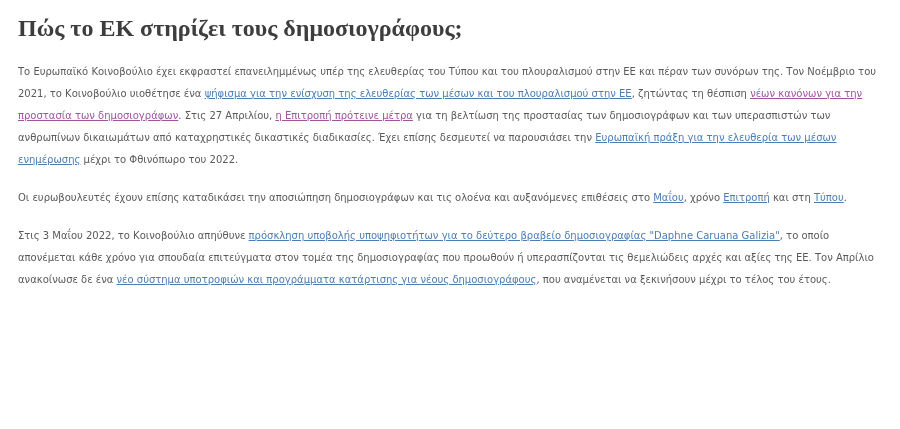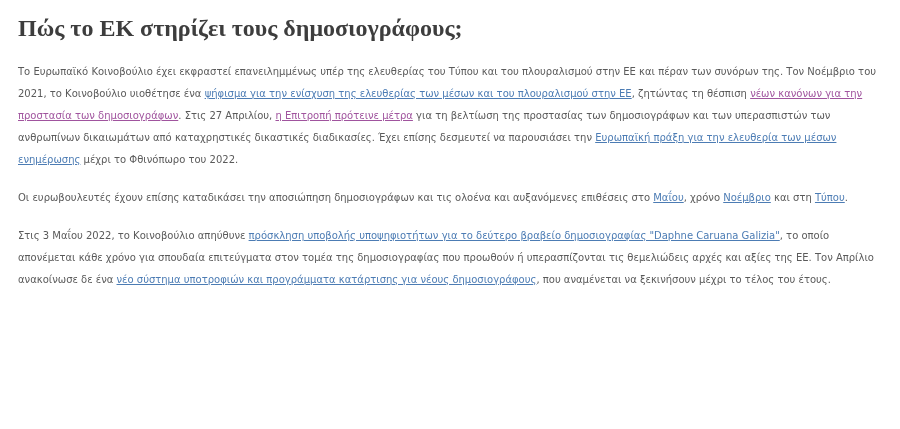--- a/index.html
+++ b/index.html
@@ -49,18 +49,18 @@
 <body>
 
 <div class="page">
 
   <h1 class="article-title">Πώς το ΕΚ στηρίζει τους δημοσιογράφους;</h1>
 
   <div class="article-body">
 
     <p><span>Το Ευρωπαϊκό Κοινοβούλιο έχει εκφραστεί επανειλημμένως υπέρ της ελευθερίας του Τύπου και του πλουραλισμού στην ΕΕ και πέραν των συνόρων της. Τον Νοέμβριο του 2021, το Κοινοβούλιο υιοθέτησε ένα </span><a class="lnk blue">ψήφισμα για την ενίσχυση της ελευθερίας των μέσων και του πλουραλισμού στην ΕΕ</a><span>, ζητώντας τη θέσπιση </span><a class="lnk visited">νέων κανόνων για την προστασία των δημοσιογράφων</a><span>. Στις 27 Απριλίου, </span><a class="lnk visited">η Επιτροπή πρότεινε μέτρα</a><span> για τη βελτίωση της προστασίας των δημοσιογράφων και των υπερασπιστών των ανθρωπίνων δικαιωμάτων από καταχρηστικές δικαστικές διαδικασίες. Έχει επίσης δεσμευτεί να παρουσιάσει την </span><a class="lnk blue">Ευρωπαϊκή πράξη για την ελευθερία των μέσων ενημέρωσης</a><span> μέχρι το Φθινόπωρο του 2022.</span></p>
 
-    <p><span>Οι ευρωβουλευτές έχουν επίσης καταδικάσει την αποσιώπηση δημοσιογράφων και τις ολοένα και αυξανόμενες επιθέσεις στο </span><a class="lnk blue">Μαΐου</a><span>, χρόνο </span><a class="lnk blue">Νοέμβριο</a><span> και στη </span><a class="lnk blue">Τύπου</a><span>.</span></p>
+    <p><span>Οι ευρωβουλευτές έχουν επίσης καταδικάσει την αποσιώπηση δημοσιογράφων και τις ολοένα και αυξανόμενες επιθέσεις στο </span><a class="lnk blue">Μαΐου</a><span>, χρόνο </span><a class="lnk blue">Επιτροπή</a><span> και στη </span><a class="lnk blue">Τύπου</a><span>.</span></p>
 
     <p><span>Στις 3 Μαΐου 2022, το Κοινοβούλιο απηύθυνε </span><a class="lnk blue">πρόσκληση υποβολής υποψηφιοτήτων για το δεύτερο βραβείο δημοσιογραφίας "Daphne Caruana Galizia"</a><span>, το οποίο απονέμεται κάθε χρόνο για σπουδαία επιτεύγματα στον τομέα της δημοσιογραφίας που προωθούν ή υπερασπίζονται τις θεμελιώδεις αρχές και αξίες της ΕΕ. Τον Απρίλιο ανακοίνωσε δε ένα </span><a class="lnk blue">νέο σύστημα υποτροφιών και προγράμματα κατάρτισης για νέους δημοσιογράφους</a><span>, που αναμένεται να ξεκινήσουν μέχρι το τέλος του έτους.</span></p>
 
   </div>
 </div>
 
 </body></html>

